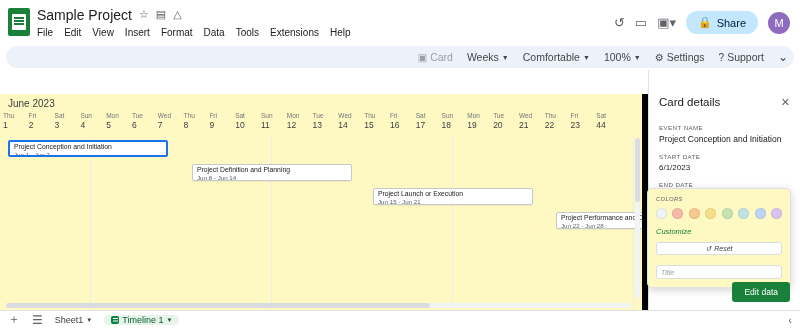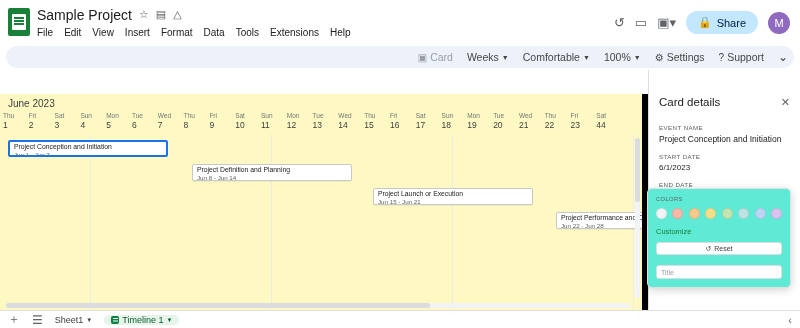--- a/index.html
+++ b/index.html
@@ -133,22 +133,22 @@
   .color-swatch-row { margin-top: 4px; }
   .color-chip {
     width: 28px; height: 13px; border: 1px solid #dadce0; border-radius: 3px;
     background: #fff; display: inline-flex; align-items: center;
     justify-content: flex-end; padding-right: 3px;
   }
   .color-chip .caret { font-size: 6px; color: #5f6368; }
   
   .popover {
     position: absolute; left: -2px; top: 118px; width: 144px;
-    background: #5eead4; border: 1px solid #e0e0e0; border-radius: 5px;
-    box-shadow: 0 2px 8px rgba(0,0,0,.18); padding: 7px 8px 8px 8px;
+    background: #fef9c3; border: 1px solid #e0e0e0; border-radius: 5px;
+    box-shadow: 0 2px 8px rgba(0,0,0,.18); padding: 7px 8px 8px 8px; font-style: italic;
   }
   .pop-label {
     font-size: 5.8px; letter-spacing: .4px; color: #5f6368; text-transform: uppercase;
   }
   .swatches { display: flex; gap: 5px; margin-top: 6px; justify-content: space-between; }
   .sw { width: 11px; height: 11px; border-radius: 50%; border: 1px solid rgba(0,0,0,.08); }
   .customize { font-size: 7.5px; color: #188038; margin-top: 8px; }
   .reset-btn {
     margin-top: 6px; height: 13px; border: 1px solid #dadce0; border-radius: 3px;
     display: flex; align-items: center; justify-content: center; gap: 3px;
@@ -423,20 +423,21 @@
         <span class="sw" style="background:#d9c3ee"></span>
       </div>
       <div class="customize">Customize</div>
       <div class="reset-btn">
         <span>↺</span>
         <span>Reset</span>
       </div>
       <div class="title-input">Title</div>
     </div>
 
+    <div class="edit-data-btn">Edit data</div>
   </div>
 </div>
 
 <div class="bottombar">
   <span class="bb-icon">＋</span>
   <span class="bb-icon">☰</span>
   <span class="sheet-tab">
     <span>Sheet1</span>
     <span class="tab-caret">▼</span>
   </span>

